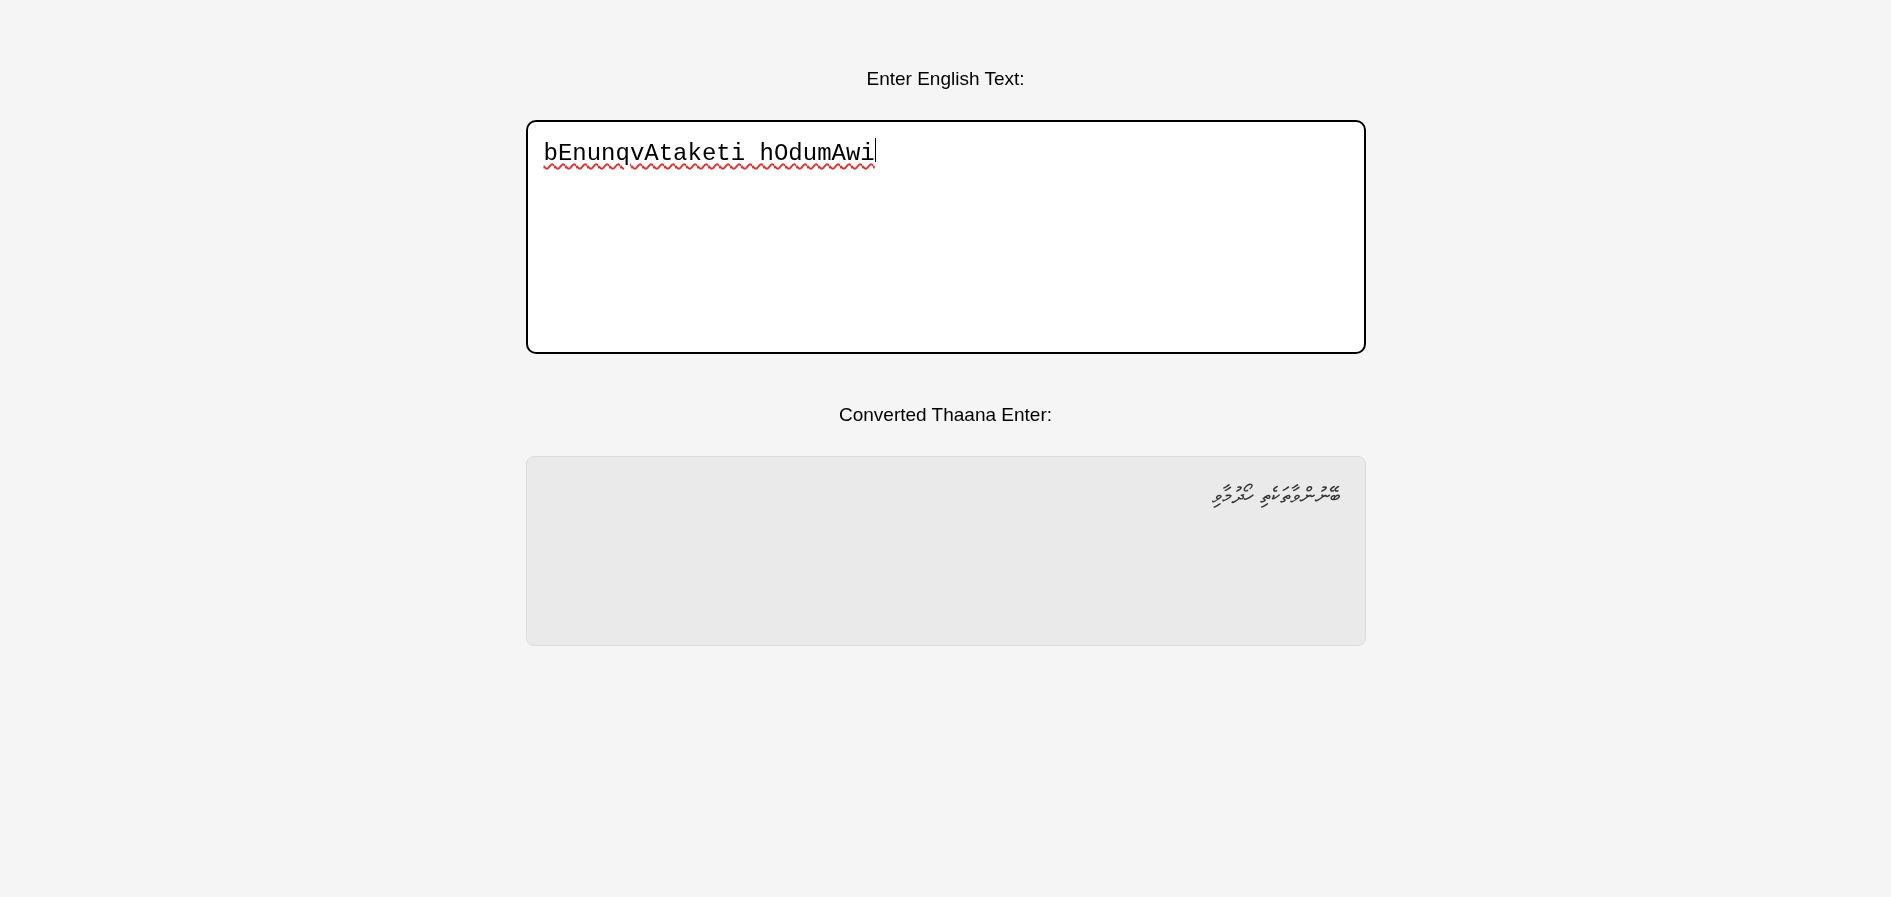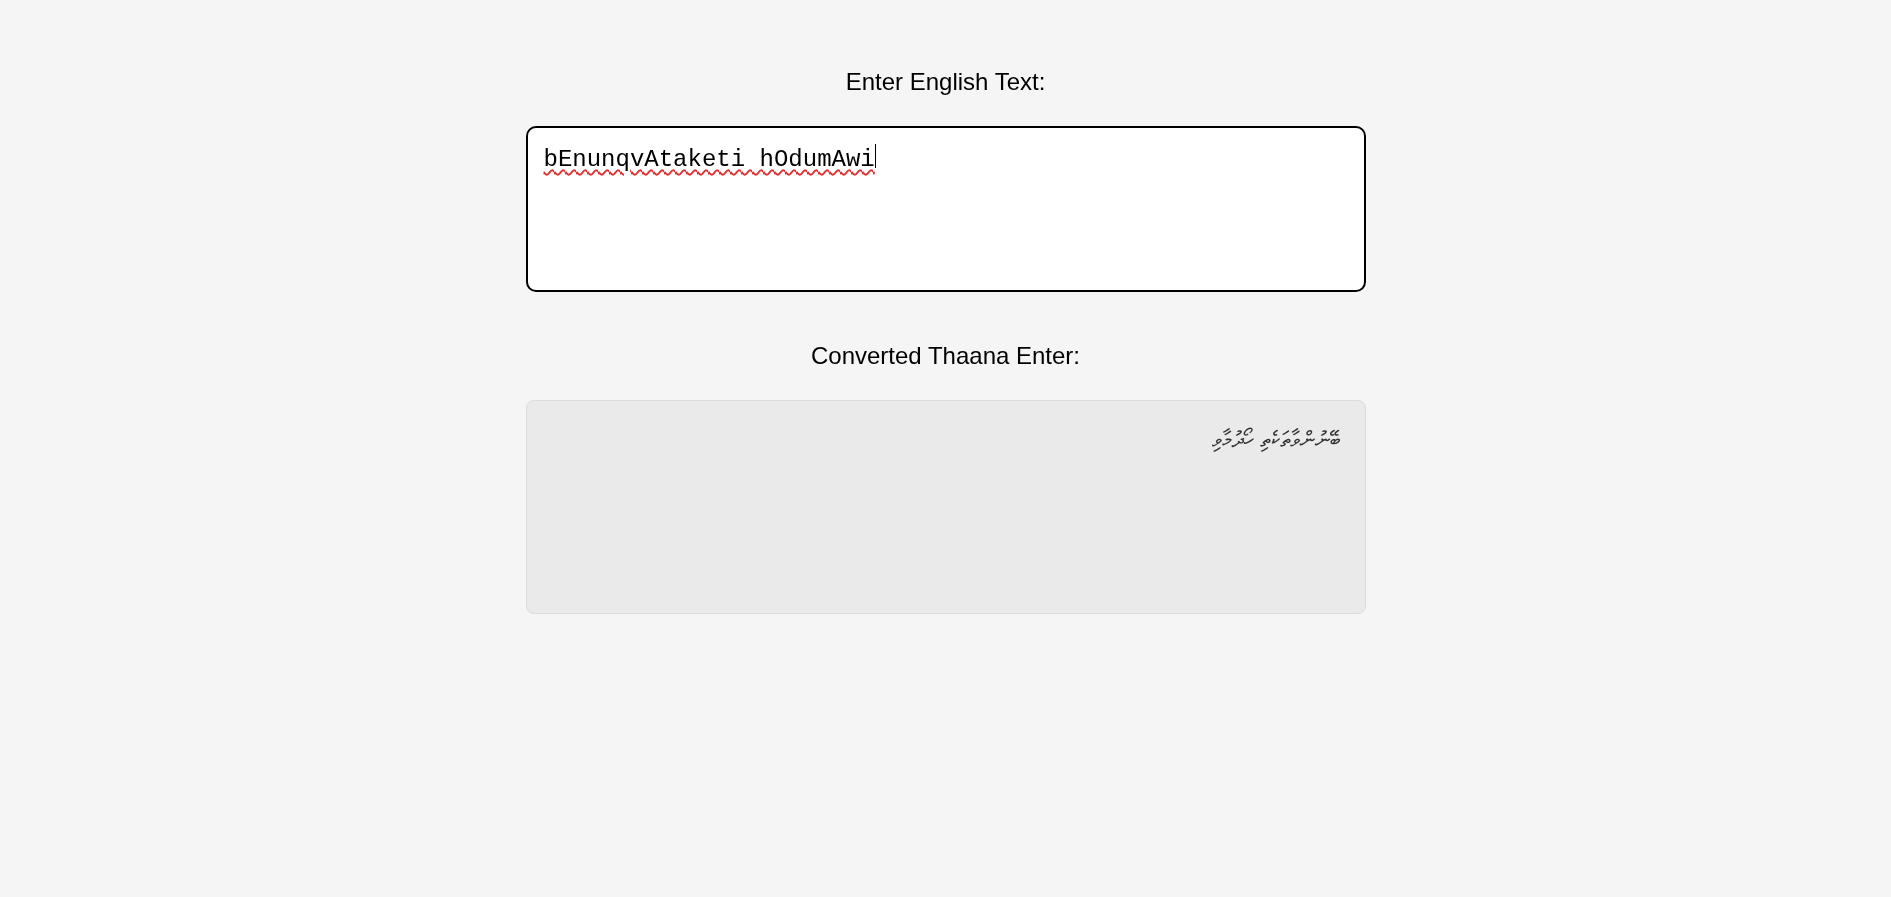--- a/index.html
+++ b/index.html
@@ -20,28 +20,28 @@
       padding-top: 68px;
       text-align: center;
     }
     .title {
       font-size: 34px;
       font-weight: bold;
       color: #000;
       margin-bottom: 44px;
     }
     .label {
-      font-size: 24px;
+      font-size: 19px;
       color: #000;
       font-weight: 400;
       margin-bottom: 30px;
     }
     .input-area {
       width: 100%;
-      height: 166px;
+      height: 234px;
       border: 2px solid #000;
       border-radius: 10px;
       background: #fff;
       padding: 16px 16px;
       font-family: "Courier New", Courier, monospace;
       font-size: 24px;
       line-height: 1.3;
       resize: none;
       outline: none;
       text-align: left;
@@ -58,21 +58,21 @@
     .caret {
       display: inline-block;
       width: 1px;
       height: 24px;
       background: #000;
       vertical-align: -2px;
       margin-left: 0px;
     }
     .output-area {
       width: 100%;
-      height: 214px;
+      height: 190px;
       border: 1px solid #dcdcdc;
       border-radius: 8px;
       background: #eaeaea;
       padding: 22px 24px;
       font-size: 22px;
       line-height: 1.5;
       color: #333;
       text-align: right;
       direction: rtl;
       font-family: "Faruma", "Mv Boli", "MV Boli", Arial, sans-serif;

